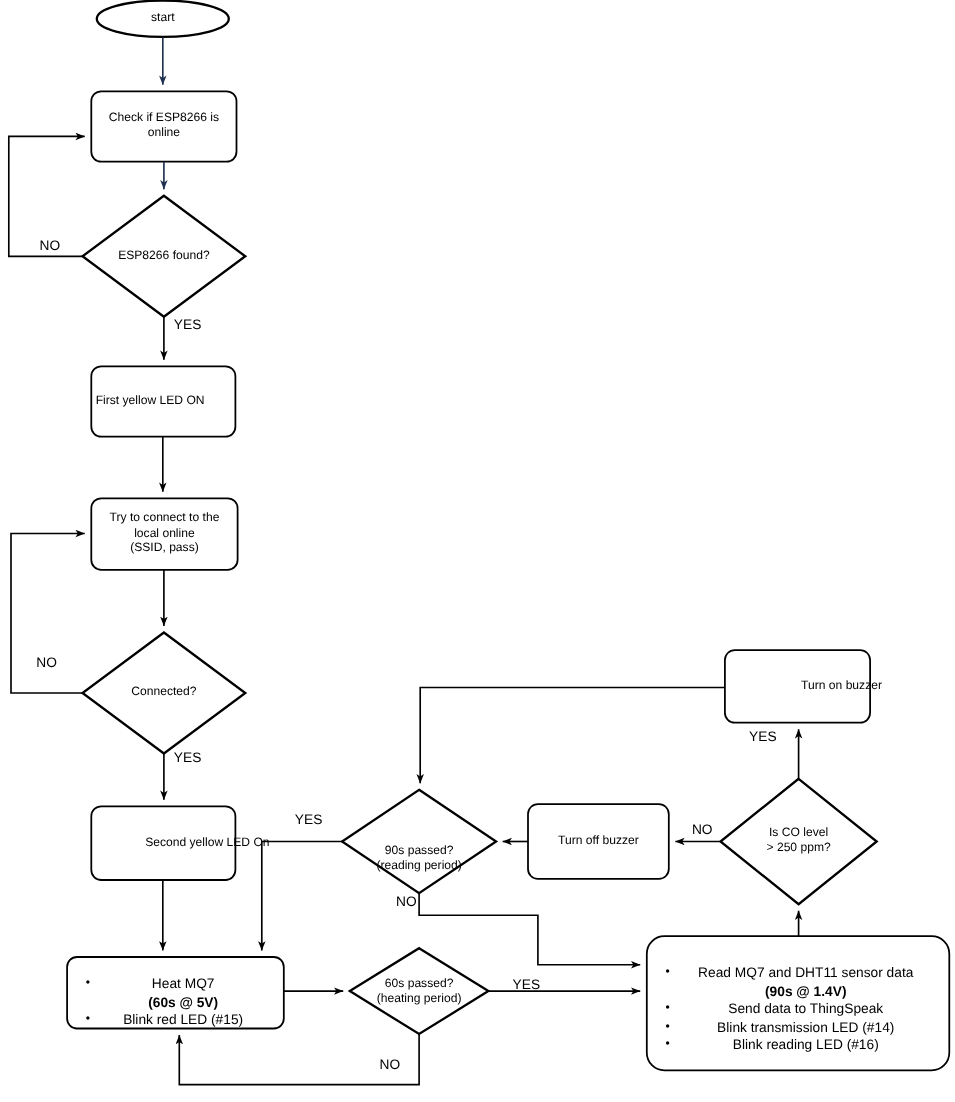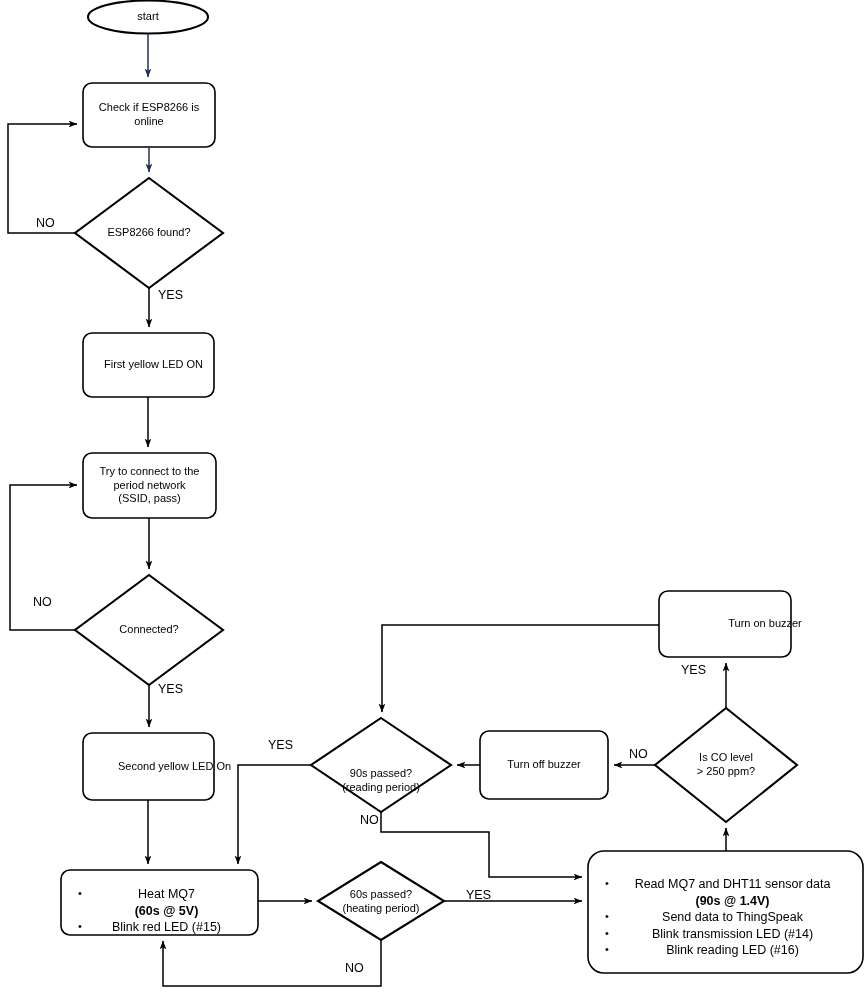--- a/index.html
+++ b/index.html
@@ -143,29 +143,29 @@
     </g>
   </svg>
 
   <div class="node-label" style="left:88px; top:0px; width:120px; height:34px;">start</div>
 
   <div class="node-label" style="left:83px; top:83px; width:132px; height:64px;">Check if ESP8266 is
 online</div>
 
   <div class="node-label" style="left:79px; top:213px; width:140px; height:40px;text-align:right;">ESP8266 found?</div>
 
-  <div class="node-label" style="left:88px; top:333px; width:131px; height:64px;">First yellow LED ON</div>
+  <div class="node-label" style="left:71px; top:333px; width:131px; height:64px;">First yellow LED ON</div>
 
   <div class="node-label" style="left:83px; top:453px; width:133px; height:65px;">Try to connect to the
-period network
+local online
 (SSID, pass)</div>
 
   <div class="node-label" style="left:84px; top:610px; width:130px; height:40px;">Connected?</div>
 
-  <div class="node-label" style="left:83px; top:733px; width:121px; height:67px;padding-left:31px;">Second yellow LED On</div>
+  <div class="node-label" style="left:97px; top:733px; width:121px; height:67px;padding-left:31px;">Second yellow LED On</div>
 
   <div class="node-label" style="left:316px; top:881px; width:130px; height:42px;">60s passed?
 (heating period)</div>
 
   <div class="node-label" style="left:311px; top:760px; width:140px; height:42px;">90s passed?
 (reading period)</div>
 
   <div class="node-label" style="left:480px; top:731px; width:128px; height:68px;">Turn off buzzer</div>
 
   <div class="node-label" style="left:659px; top:591px; width:132px; height:66px;padding-left:40px;">Turn on buzzer</div>

